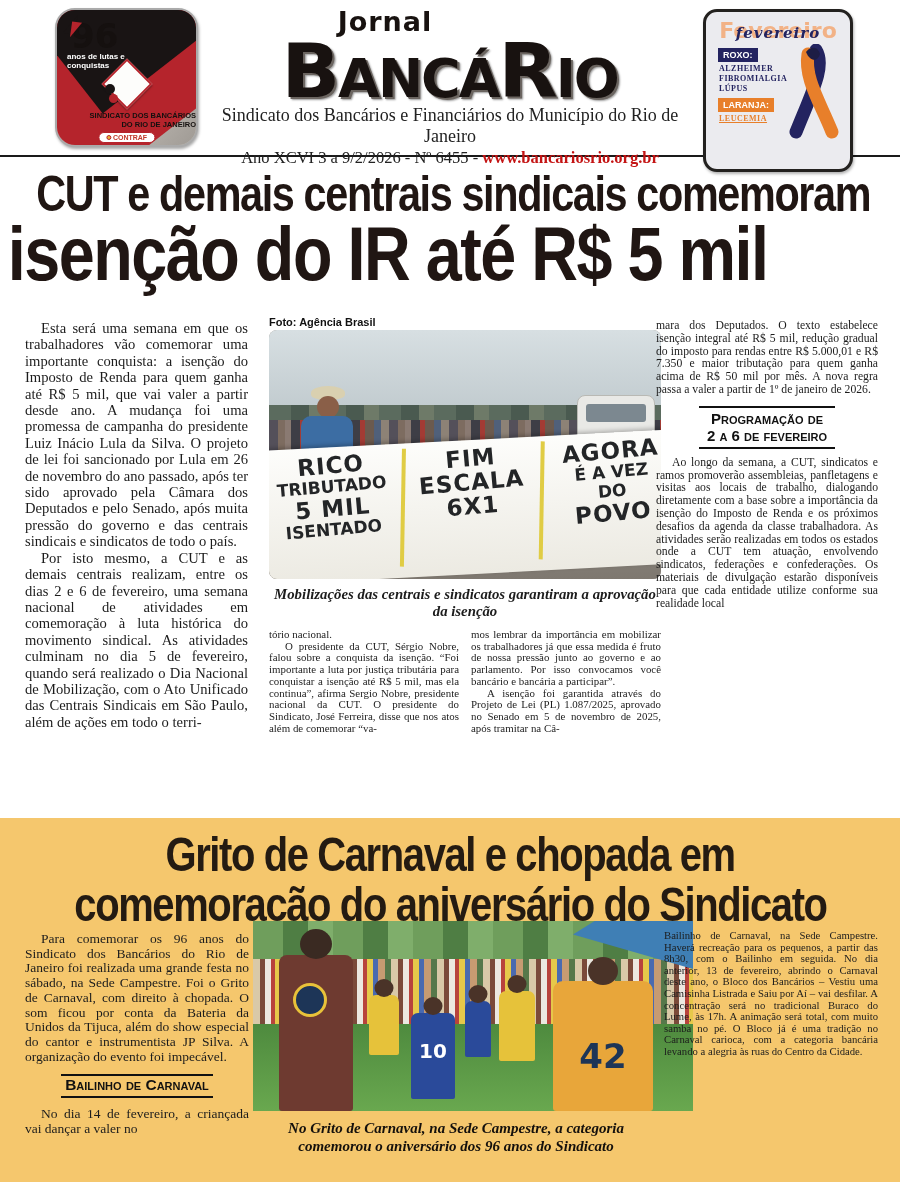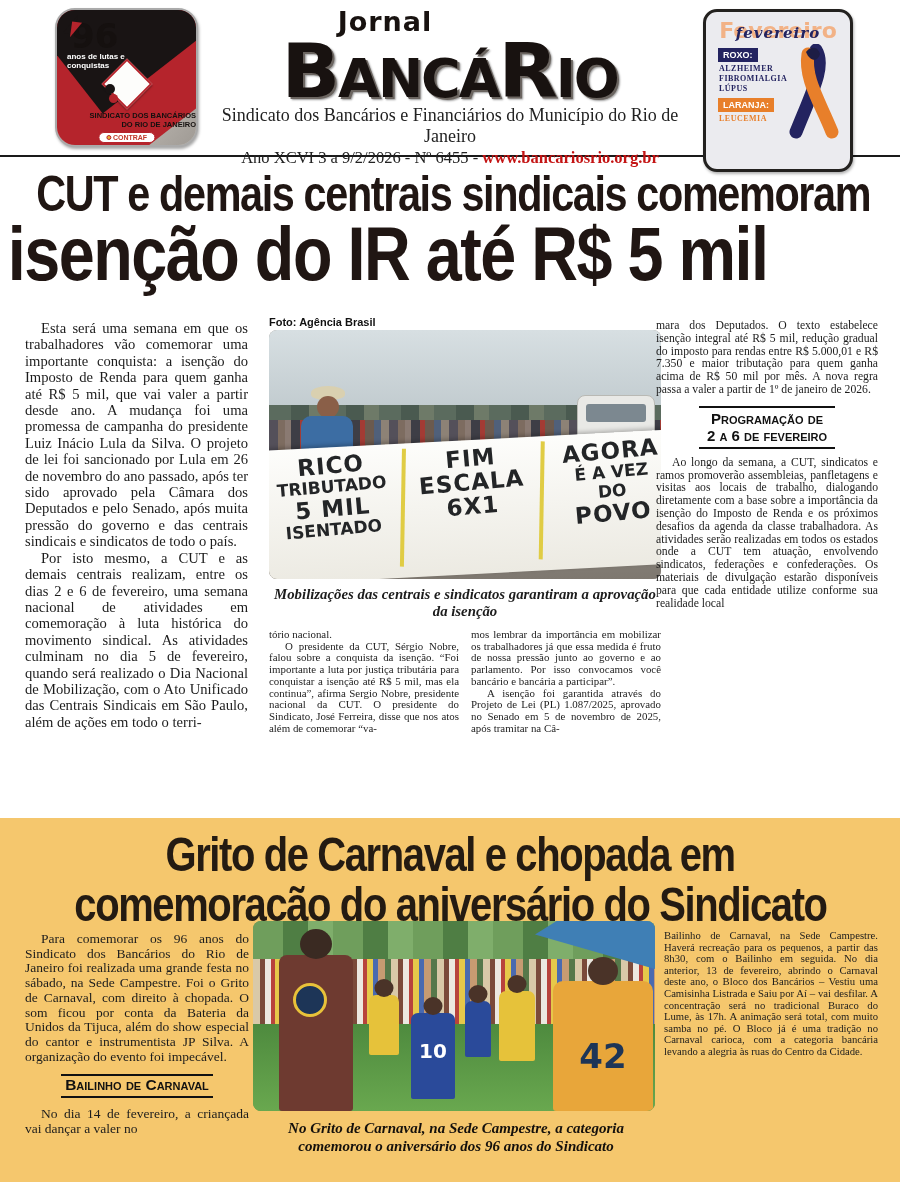--- a/index.html
+++ b/index.html
@@ -53,21 +53,21 @@
   .aw-month { position:relative; text-align:center; margin-top:6px; height:26px;}
   .aw-month .block { font:bold 22px "DejaVu Sans",sans-serif; color:#f2b286; letter-spacing:0; }
   .aw-month .script { position:absolute; left:0; right:0; top:6px; font:italic bold 15px "DejaVu Serif",serif;
             color:#232360; letter-spacing:1px; }
   .aw-label { display:inline-block; font:bold 9px "Liberation Sans",sans-serif; color:#fff;
             padding:2px 5px; margin:3px 0 2px 12px; }
   .aw-label.purple { background:#232360; }
   .aw-label.orange { background:#e87f2a; }
   .aw-item { font:bold 8px "Liberation Serif",serif; letter-spacing:.5px; margin-left:13px; line-height:10px;}
   .aw-item.purple { color:#232360; }
-  .aw-item.orange { color:#e87f2a; }
+  .aw-item.orange { color:#e87f2a;text-decoration:underline; }
   .aw-ribbon { position:absolute; right:6px; top:32px; }
 
   
   .kicker { position:absolute; left:0; top:168px; width:900px; text-align:center; white-space:nowrap; }
   .kicker span { display:inline-block; font:bold 45px "Liberation Sans",sans-serif; color:#201613;
             letter-spacing:-1.5px; transform:scale(.92,1.12); }
   .headline { position:absolute; left:0; top:216px; width:900px; white-space:nowrap; }
   .headline span { display:inline-block; font:bold 66px "Liberation Sans",sans-serif; color:#201613;
             letter-spacing:-1.5px; transform:scale(.98,1.15); }
 
@@ -125,21 +125,21 @@
   #ycol1 { position:absolute; left:25px; top:114px; width:224px; font-size:13.5px; line-height:14.7px; }
   #ycenter { position:absolute; left:253px; top:103px; width:406px; }
   #ycol2 { position:absolute; left:664px; top:112px; width:214px; font-size:10.7px; line-height:11.6px; }
   .bail-head { width:fit-content; margin:10px auto 9px; padding:2px 4px 3px;
             border-top:2px solid #111; border-bottom:2px solid #111;
             font-variant:small-caps; font-weight:bold; font-family:"Liberation Sans",sans-serif;
             font-size:15.5px; color:#111; }
   .caption2 { margin-top:8px; font-style:italic; font-weight:bold; font-size:15px; line-height:18px; text-align:center; color:#14100c; }
 
   
-  .photo2 { position:relative; width:402px; height:190px; border-radius:8px; overflow:hidden; background:#5d9448; }
+  .photo2 { position:relative; width:440px; height:190px; border-radius:0; overflow:hidden; background:#5d9448; }
   .p2-trees { position:absolute; inset:0 0 78% 0;
             background:repeating-linear-gradient(90deg,#6f9e5c 0 30px,#4f7e44 30px 55px,#7fae6b 55px 80px); }
   .p2-tarp { position:absolute; right:0; top:0; width:120px; height:48px; background:#3f7fb5;
             clip-path:polygon(18% 0,100% 0,100% 100%,0 28%); }
   .p2-crowd { position:absolute; left:0; right:0; top:20%; height:34%;
             background:repeating-linear-gradient(90deg,#d9c9a8 0 7px,#7b4a3a 7px 12px,#ece8e0 12px 18px,
             #b8433c 18px 22px,#e6c84a 22px 28px,#4a6ab0 28px 33px,#c79b72 33px 40px,#56784a 40px 46px); }
   .p2-grass { position:absolute; left:0; right:0; top:54%; bottom:0;
             background:linear-gradient(#4e8a3e,#69a84f); }
   .fg { position:absolute; border-radius:8px 8px 3px 3px; }

